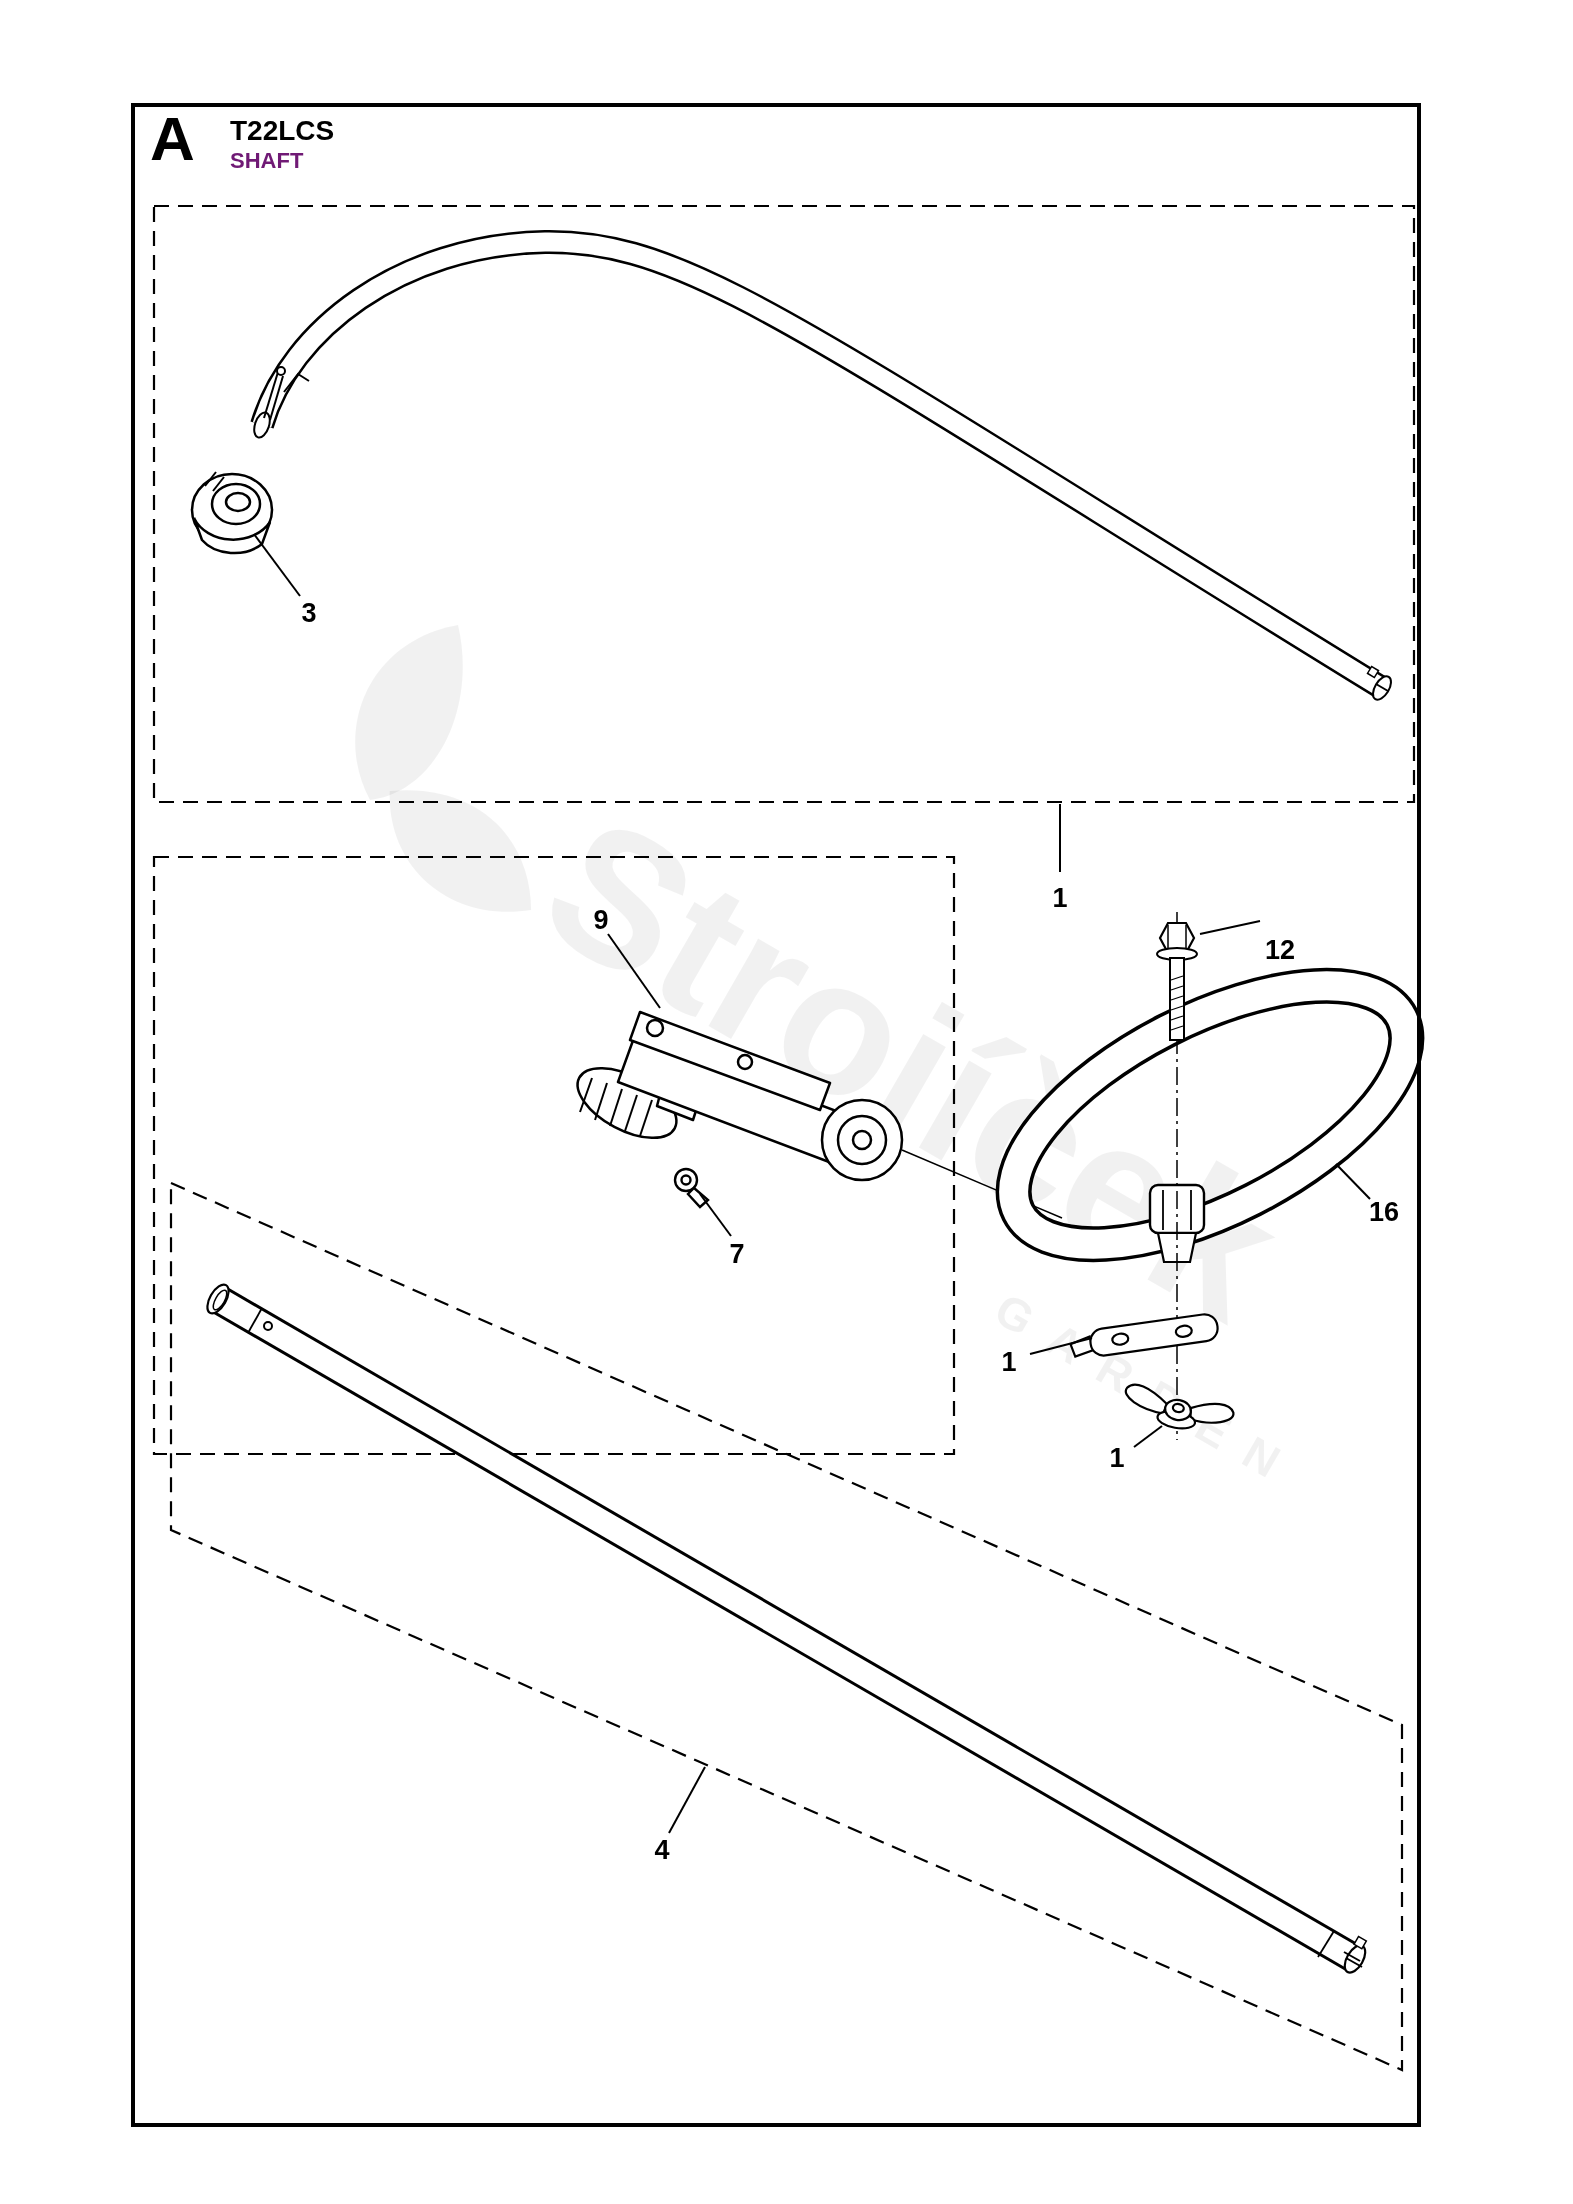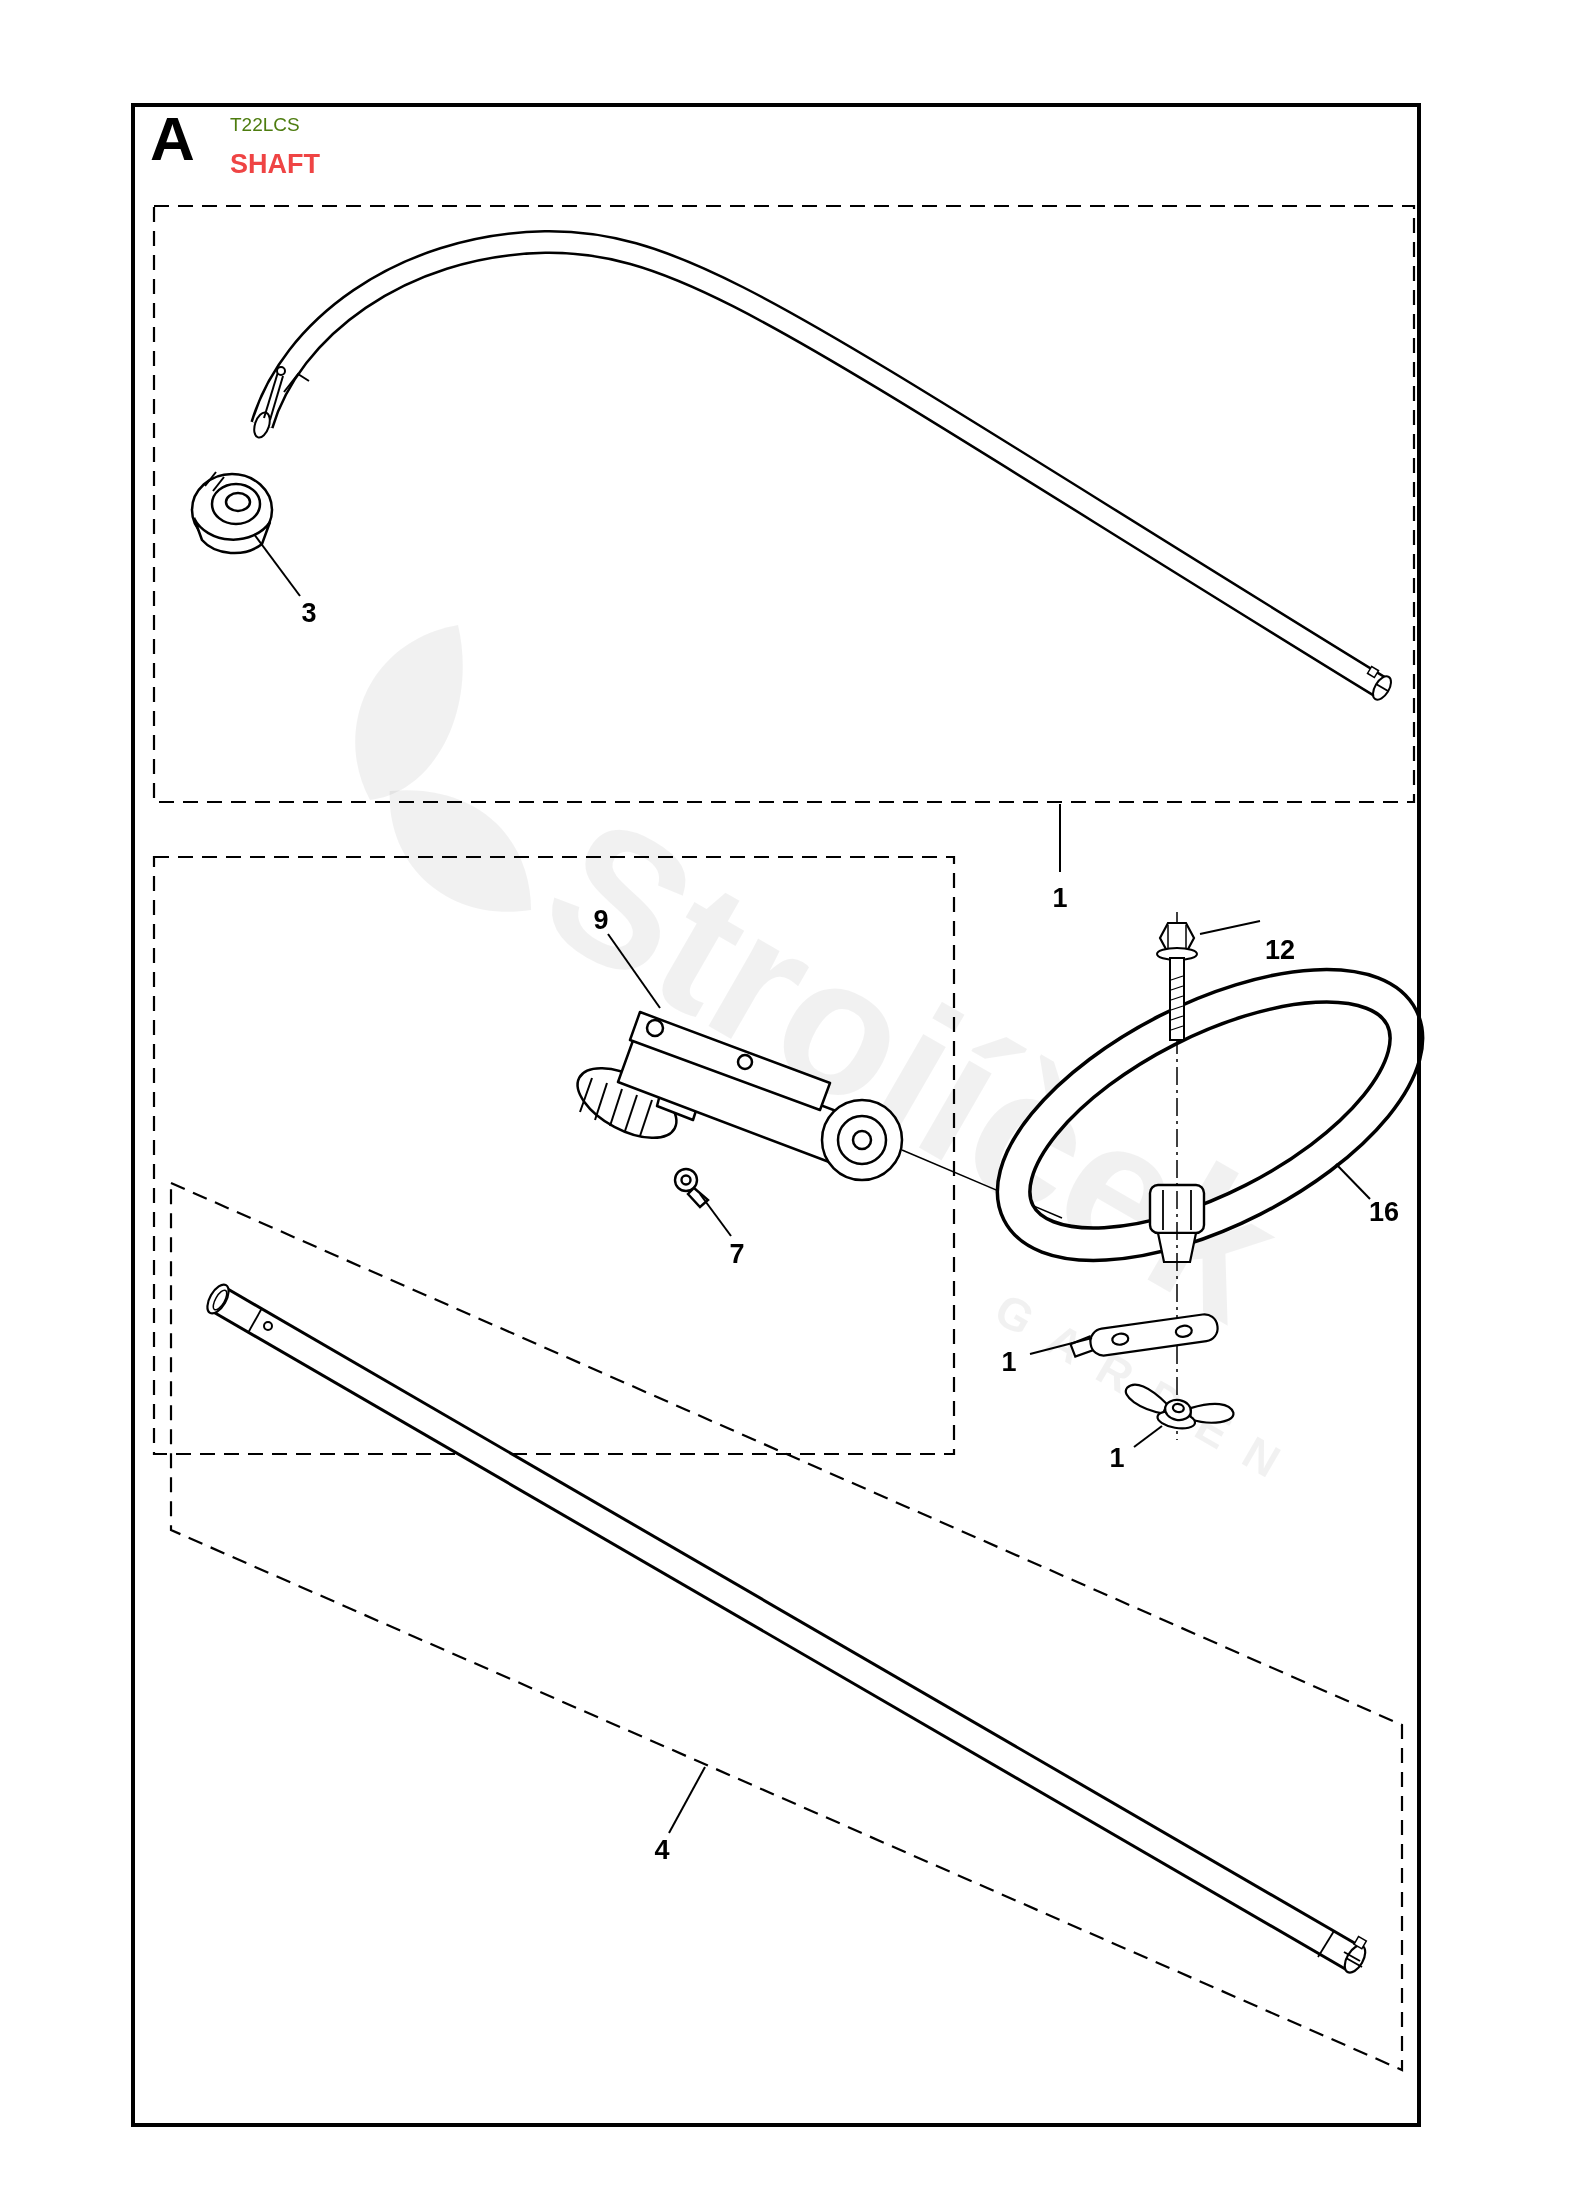--- a/index.html
+++ b/index.html
@@ -10,25 +10,25 @@
     font-family:"Liberation Sans", sans-serif;
     overflow:hidden;
   }
   .diagram-svg{position:absolute;left:0;top:0;}
   .title-letter{
     position:absolute;left:150px;top:108px;
     font-size:62px;font-weight:bold;color:#000;line-height:1;
   }
   .title-model{
     position:absolute;left:230px;top:114px;
-    font-size:19px;font-weight:normal;color:#4d7c0f;line-height:1.2;
+    font-size:28px;font-weight:bold;color:#000000;line-height:1.2;
   }
   .title-section{
     position:absolute;left:230px;top:148px;
-    font-size:27px;font-weight:bold;color:#ef4444;line-height:1.2;
+    font-size:22px;font-weight:bold;color:#701a75;line-height:1.2;
   }
   .part-label{
     position:absolute;
     transform:translate(-50%,-50%);
     font-size:27px;font-weight:bold;color:#000;
     white-space:nowrap;
   }
 </style>
 </head>
 <body>

